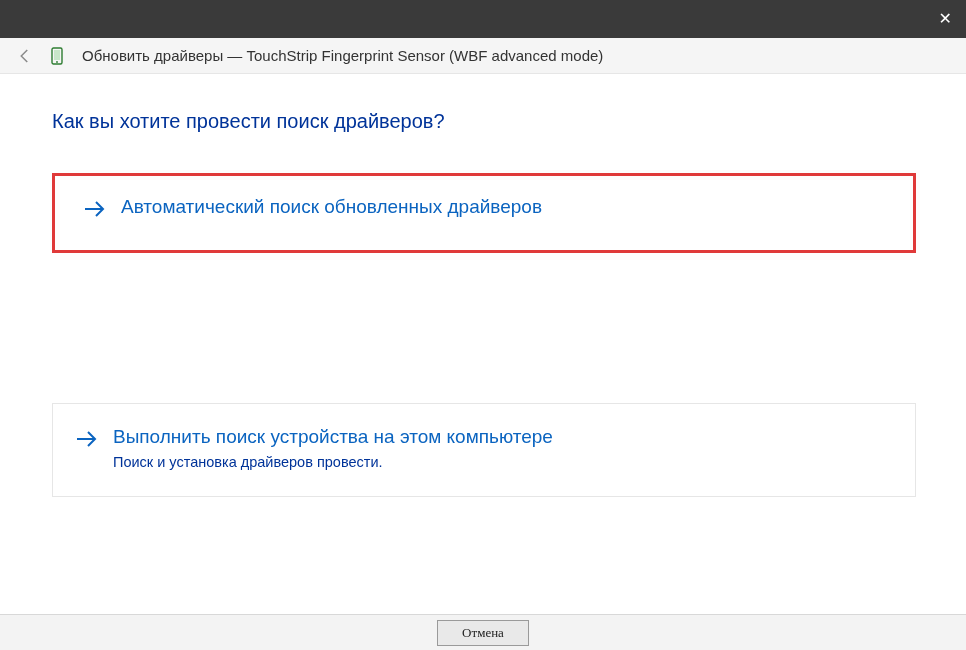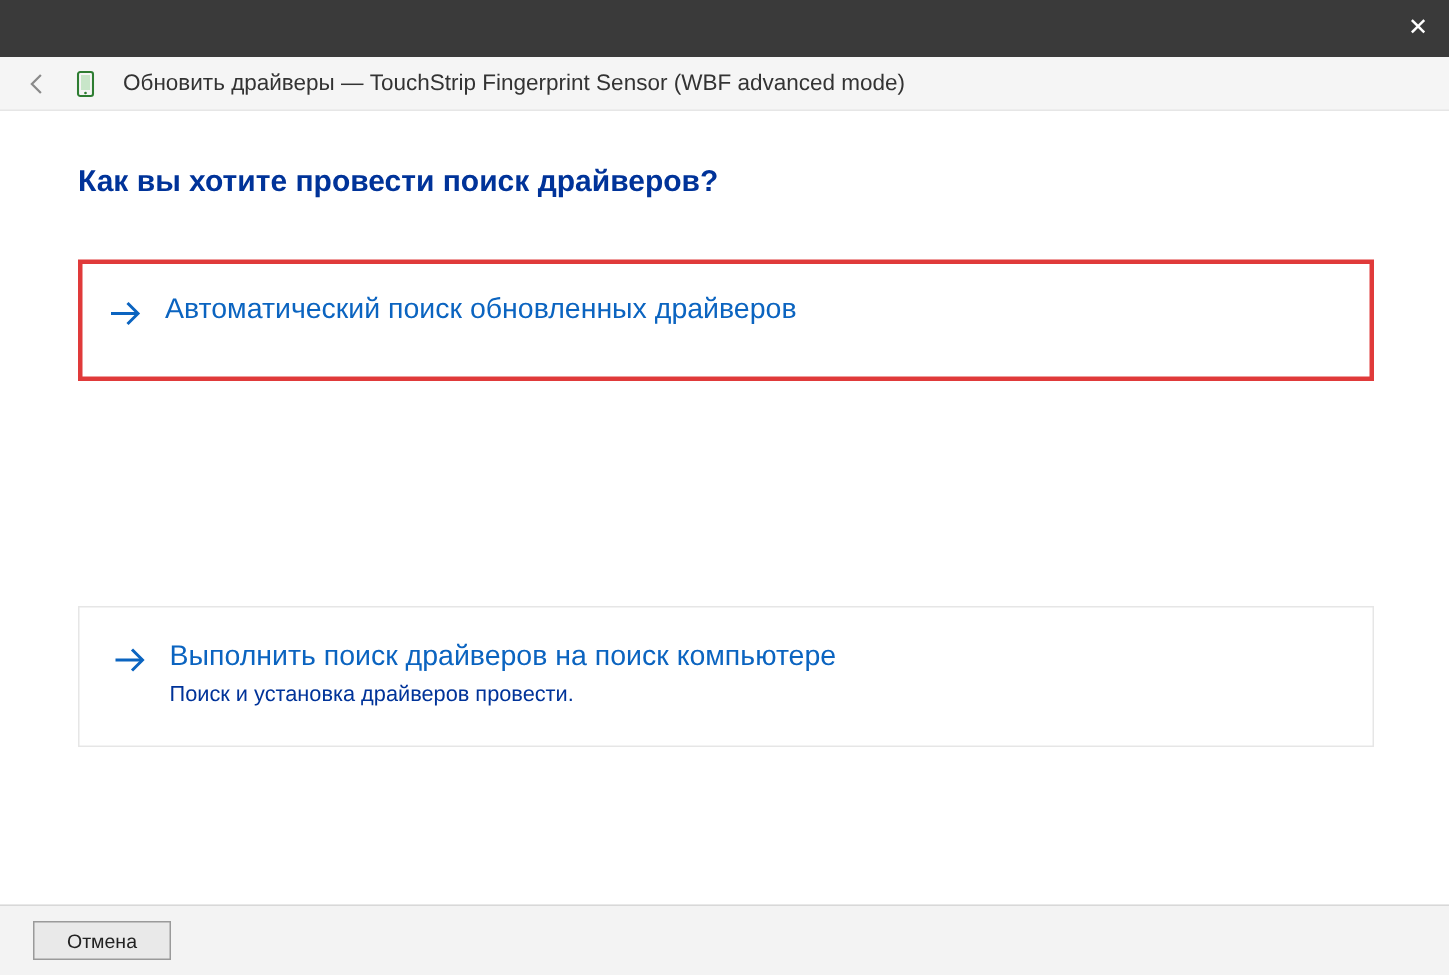--- a/index.html
+++ b/index.html
@@ -58,36 +58,36 @@
   }
   .content {
     padding: 36px 50px 20px 52px;
     position: relative;
     height: calc(650px - 38px - 48px - 54px);
     background: #fff;
   }
   .heading {
     color: #003399;
     font-size: 20px;
-    font-weight: 700;
+    font-weight: 400;
     margin: 0 0 40px 0;
   }
   .option-card {
     border: 1px solid #e6e6e6;
     padding: 22px 22px 24px 22px;
     display: flex;
     align-items: flex-start;
     gap: 14px;
     cursor: pointer;
     margin-bottom: 24px;
     background: #fff;
   }
   .option-card.highlight {
     border: 3px solid #e03a3a;
-    padding: 20px 20px 26px 17px;
+    padding: 20px 20px 26px 28px;
     margin-bottom: 150px;
   }
   .opt-arrow {
     flex: 0 0 auto;
     margin-top: 2px;
     color: #0b64c0;
   }
   .opt-body { flex: 1; }
   .opt-title {
     color: #0b64c0;
@@ -99,27 +99,28 @@
     color: #003399;
     font-size: 14.5px;
     line-height: 1.4;
     max-width: 760px;
   }
   .footer {
     position: absolute;
     bottom: 0;
     left: 0;
     right: 0;
-    height: 47px;
+    height: 36px;
     border-top: 1px solid #d8d8d8;
     background: #f3f3f3;
     display: flex;
     align-items: center;
-    justify-content: flex-start;
+    justify-content: center;
     padding: 0 22px;
+    font-family: Liberation Serif, serif;
   }
   .btn {
     min-width: 92px;
     height: 26px;
     border: 1px solid #9a9a9a;
     background: #e9e9e9;
     font-family: inherit;
     font-size: 13px;
     color: #222;
     cursor: pointer;
@@ -165,21 +166,21 @@
   </div>
 
   <div class="option-card">
     <span class="opt-arrow">
       <svg width="24" height="22" viewBox="0 0 24 22" fill="none" stroke="currentColor" stroke-width="2">
         <line x1="2" y1="11" x2="20" y2="11"></line>
         <polyline points="13 4 20 11 13 18"></polyline>
       </svg>
     </span>
     <div class="opt-body">
-      <div class="opt-title">Выполнить поиск драйверов на поиск компьютере</div>
+      <div class="opt-title">Выполнить поиск устройства на этом компьютере</div>
       <div class="opt-desc">Поиск и установка драйверов провести.</div>
     </div>
   </div>
 </div>
 
 <div class="footer">
   <button class="btn">Отмена</button>
 </div>
 
 </body></html>

